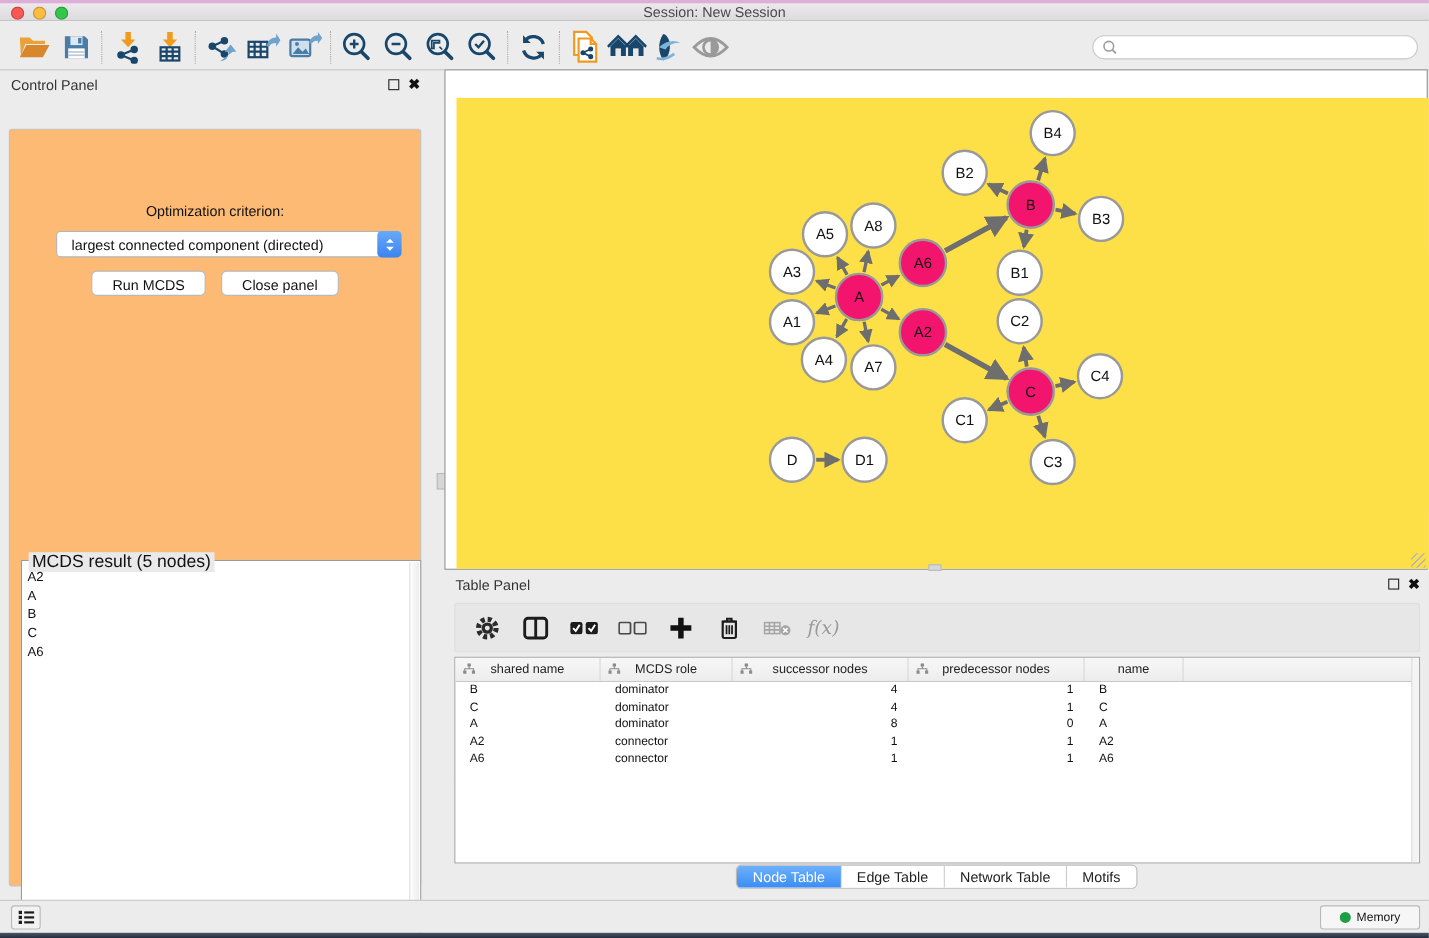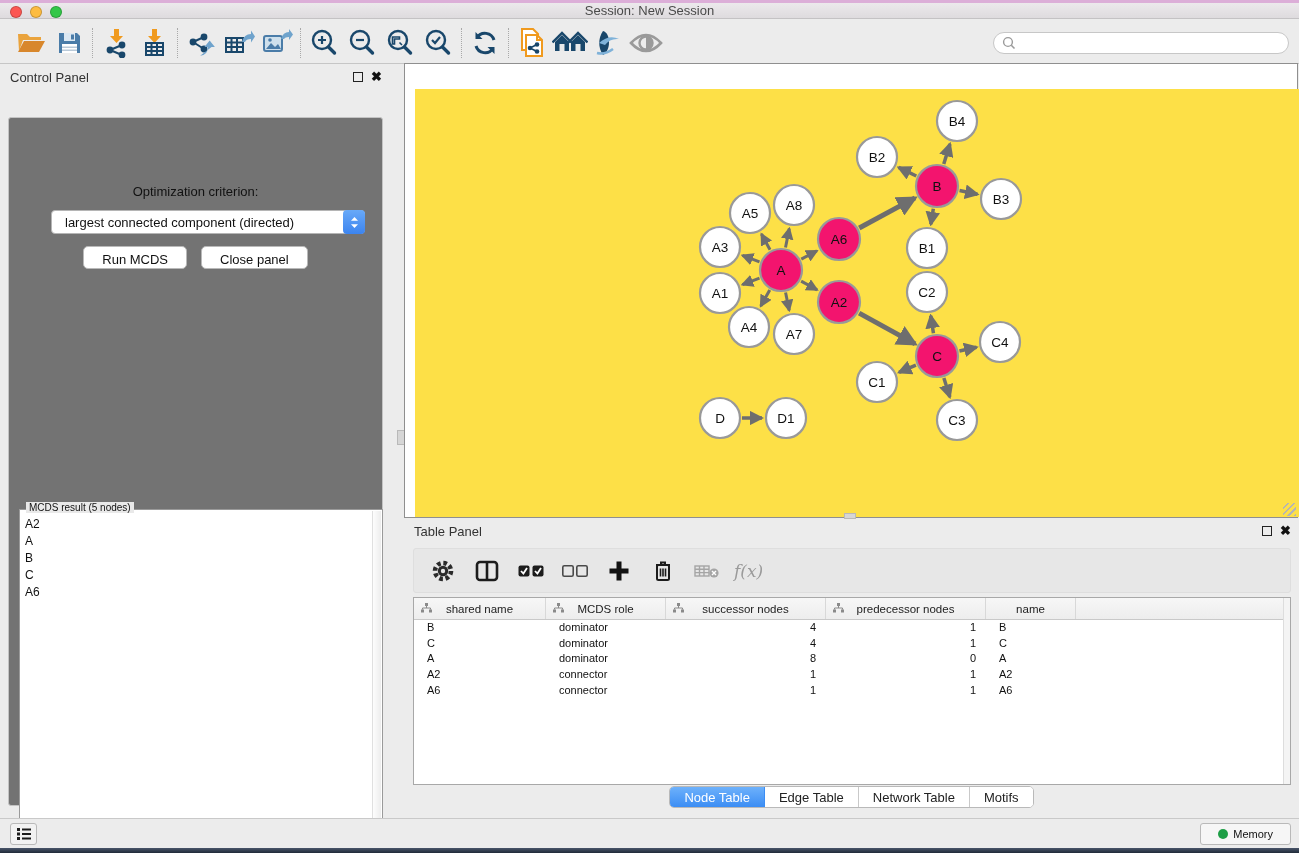--- a/index.html
+++ b/index.html
@@ -32,32 +32,32 @@
   .panel-title { font-size:13px; color:#333; margin-left:10px; }
   .panel-btns { margin-left:auto; margin-right:8px; display:flex; gap:8px; align-items:center; }
   .float-box { width:10px; height:10px; border:1.5px solid #222; }
   .close-x { font-size:13px; font-weight:bold; color:#111; line-height:10px; }
   .seg-tabs { position:absolute; top:32px; left:0; width:100%; display:flex; justify-content:center; z-index:2; }
   .seg { display:flex; border:1px solid #b9b9b9; border-radius:5px; overflow:hidden; background:#fff; height:22px; }
   .seg-tab { font-size:13px; color:#222; padding:2px 14px; line-height:17px; border-right:1px solid #c9c9c9; background:#fff; }
   .seg-tab:last-child { border-right:none; }
   .seg-tab.active { background:linear-gradient(#6db1fb,#3b8df4); color:#fff; border-right-color:#3b8df4; }
   .cp-box { position:absolute; left:8px; top:53px; width:375px; height:689px;
-    background:#737373; border:1px solid #c3c3c3; border-radius:3px; }
+    background:#fdba74; border:1px solid #c3c3c3; border-radius:3px; }
   .opt-label { position:absolute; top:66px; width:100%; text-align:center; font-size:13px; color:#111; }
   .cp-select { position:absolute; left:42px; top:92px; width:314px; height:24px; background:#fff;
     border:1px solid #b5b5b5; border-radius:4px; display:flex; align-items:center; }
   .cp-select-text { font-size:13px; color:#111; margin-left:13px; flex:1; }
   .cp-stepper { width:22px; height:24px; margin-right:-1px; border-radius:4px;
     background:linear-gradient(#68a9f8,#3c84ef); display:flex; align-items:center; justify-content:center; }
   .cp-buttons { position:absolute; top:128px; width:100%; display:flex; justify-content:center; gap:14px; }
   .btn { background:#fff; border:1px solid #b9b9b9; border-radius:5px; height:23px;
     font-size:13px; color:#111; padding:4px 18px; line-height:17px; }
   .group-box { position:absolute; left:10px; top:391px; width:364px; height:340px; border:1px solid #9a9a9a; background:#fff; }
-  .group-legend { position:absolute; top:-8px; left:6px; background:#e9e9e9; padding:0 3px; font-size:10px; color:#111; }
+  .group-legend { position:absolute; top:-8px; left:6px; background:#e9e9e9; padding:0 3px; font-size:16px; color:#111; }
   .result-list { position:absolute; left:1px; top:6px; width:352px; height:330px; overflow:hidden; }
   .result-item { font-size:12px; color:#111; padding:1px 0 1px 4px; line-height:15px; }
   .v-scroll { position:absolute; right:1px; top:1px; width:9px; height:336px;
     background:linear-gradient(90deg,#fdfdfd,#ededed); border-left:1px solid #e0e0e0; }
 
   .split-handle-v { position:absolute; left:397px; top:430px; width:8px; height:15px;
     background:#d6d6d6; border:1px solid #b9b9b9; }
   .split-handle-h { position:absolute; left:844px; top:513px; width:12px; height:6px;
     background:#d6d6d6; border:1px solid #b9b9b9; }
 

